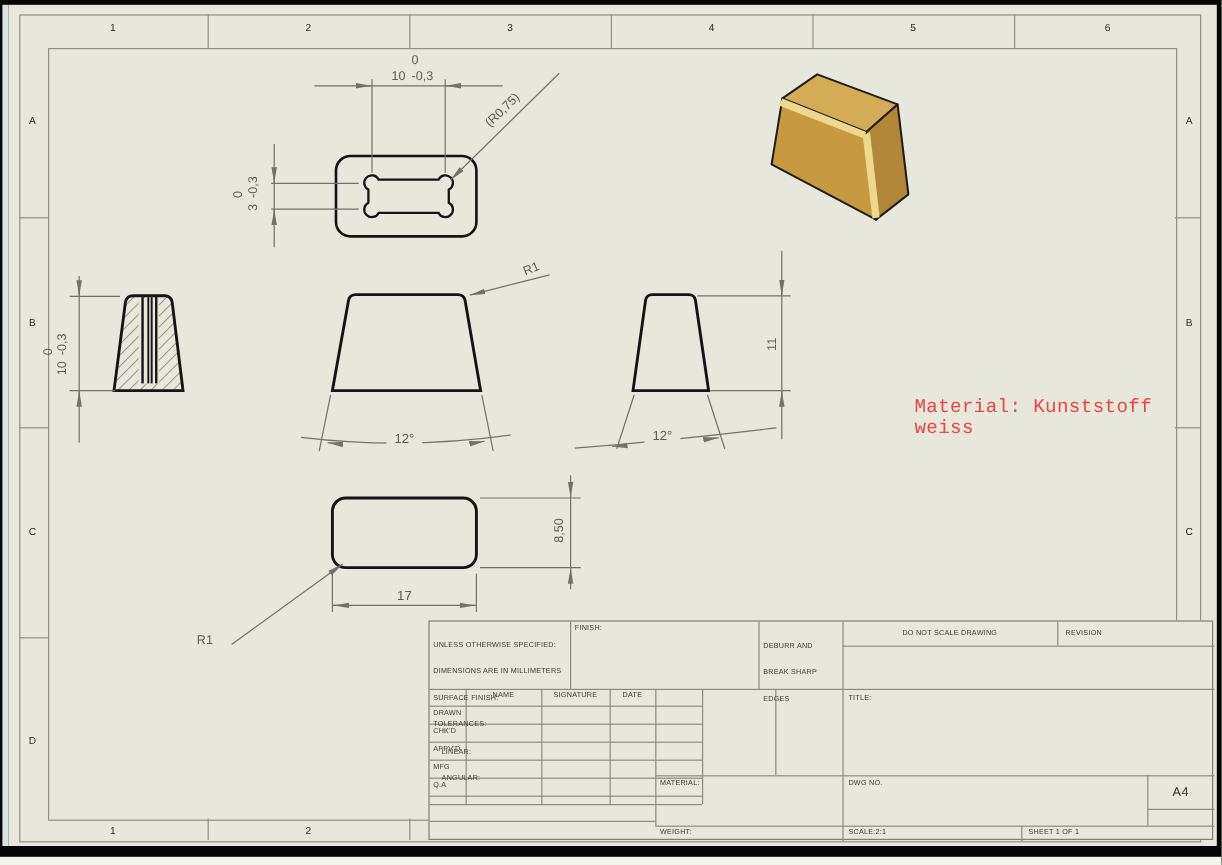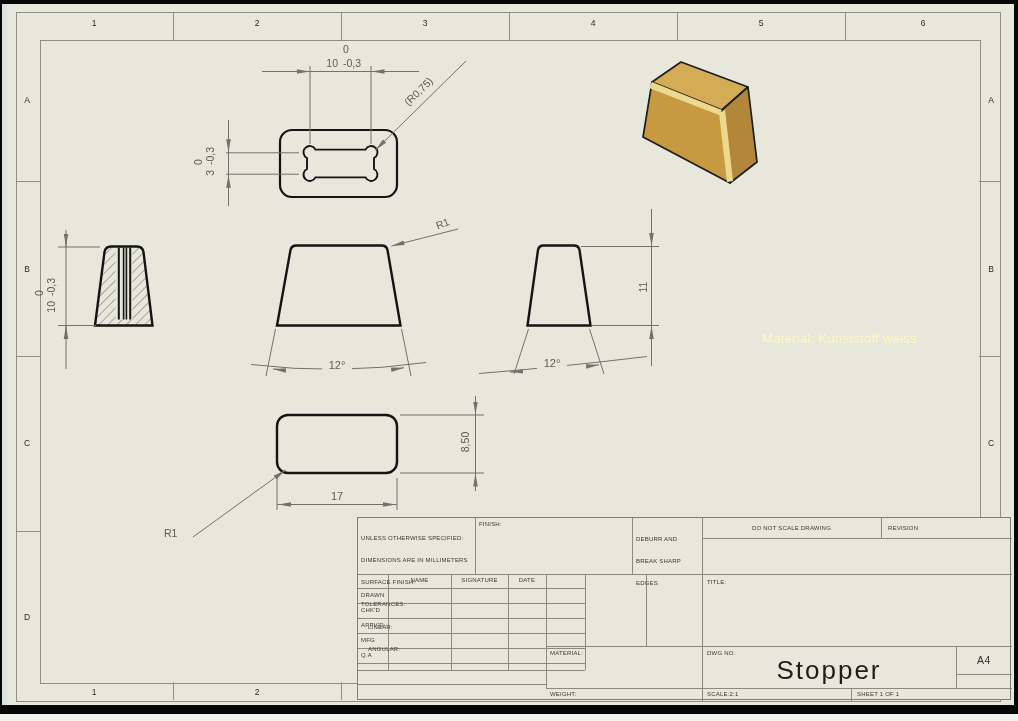--- a/index.html
+++ b/index.html
@@ -18,21 +18,21 @@
   
   #tb{left:357px;top:517px;width:654px;height:183px;background:#e8e7dc;
       border:1px solid #7e7e72;box-sizing:border-box;}
   #tb .line{background:#8a8a7e;}
   .tbt{font-size:6px;color:#3a3a32;letter-spacing:.2px;white-space:pre;line-height:7.4px;}
   .tbc{text-align:center;}
   .spec{padding-left:0;}
   .spec.ind{padding-left:7px;}
   #dwg-title{font-size:26px;color:#1d1d1a;letter-spacing:2px;line-height:32px;}
   #a4cell{font-size:10.5px;color:#30302a;letter-spacing:.5px;}
-  .notetxt{font-size:13px;color:#fef9c3;letter-spacing:.3px;line-height:18px;}
+  .notetxt{font-size:16px;color:#ef4444;letter-spacing:.3px;line-height:18px;font-family:Liberation Mono, monospace;}
 </style>
 </head>
 <body>
 
 <div class="abs" id="paper"></div>
 <div class="abs" id="strip-left"></div>
 <div class="abs" id="strip-bottom"></div>
 
 <div class="abs zrect" style="left:16px;top:12px;width:983px;height:688px;"></div>
 <div class="abs zrect" style="left:40px;top:40px;width:939px;height:642px;"></div>
@@ -261,18 +261,17 @@
 
   <div class="abs tbt" style="left:3px;top:74px;">DRAWN</div>
   <div class="abs tbt" style="left:3px;top:89px;">CHK'D</div>
   <div class="abs tbt" style="left:3px;top:104px;">APPV'D</div>
   <div class="abs tbt" style="left:3px;top:119px;">MFG</div>
   <div class="abs tbt" style="left:3px;top:134px;">Q.A</div>
 
   <div class="abs tbt" style="left:349px;top:61px;">TITLE:</div>
   <div class="abs tbt" style="left:192px;top:132px;">MATERIAL:</div>
   <div class="abs tbt" style="left:349px;top:132px;">DWG NO.</div>
-  <div class="abs tbc" id="dwg-title" style="left:344px;top:136px;width:254px;">Stopper</div>
   <div class="abs tbc" id="a4cell" style="left:598px;top:136px;width:56px;">A4</div>
   <div class="abs tbt" style="left:192px;top:173px;">WEIGHT:</div>
   <div class="abs tbt" style="left:349px;top:173px;">SCALE:2:1</div>
   <div class="abs tbt" style="left:499px;top:173px;">SHEET 1 OF 1</div>
 </div>
 
 </body></html>

